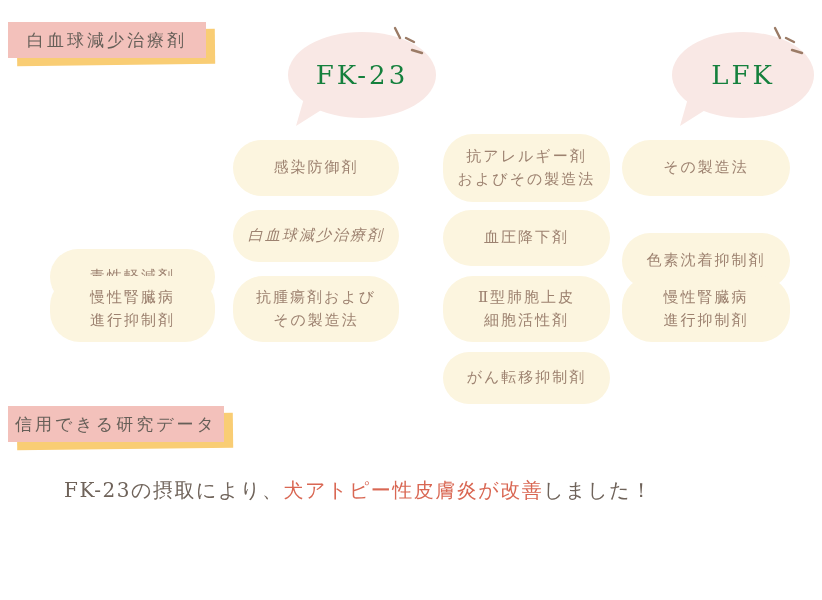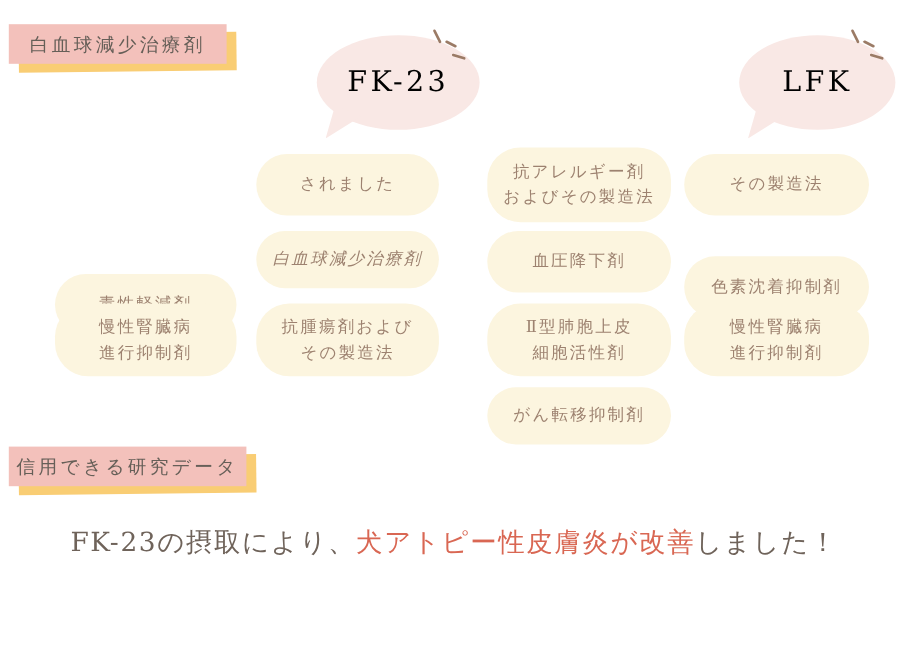--- a/index.html
+++ b/index.html
@@ -17,42 +17,42 @@
     position:absolute;inset:0;background:#f3c1bb;
     display:flex;align-items:center;justify-content:center;
     color:#665f58;font-size:17px;letter-spacing:3px;white-space:nowrap;
   }
   .badge-patents{left:8px;top:22px;width:198px;}
   .badge-research{left:8px;top:406px;width:216px;}
   
   .bubble{
     position:absolute;width:148px;height:86px;background:#f9e8e5;border-radius:50%;
     display:flex;align-items:center;justify-content:center;
-    color:#000000;font-size:26px;letter-spacing:3px;
+    color:#15803d;font-size:26px;letter-spacing:3px;
   }
   .bubble .tail{
     position:absolute;left:8px;bottom:-8px;width:36px;height:30px;
     background:#f9e8e5;clip-path:polygon(0% 100%,24% 0%,90% 32%);
   }
   .bubble-fk23{left:288px;top:32px;}
   .bubble-lfk{left:672px;top:32px;width:142px;}
   .sparkle{position:absolute;}
   .sparkle svg line{stroke:#9b7b66;stroke-width:2.4;stroke-linecap:round;}
   .sparkle-fk23{left:388px;top:26px;}
   .sparkle-lfk{left:768px;top:26px;}
   
   .pill{
     position:absolute;background:#fcf5df;border-radius:30px;
     display:flex;align-items:center;justify-content:center;text-align:center;
     color:#9d8270;font-size:15px;letter-spacing:2px;line-height:1.55;
     white-space:pre-line;
   }
   
   .result-line{
-    position:absolute;left:64px;color:#6f635a;font-size:24px;letter-spacing:1.5px;
+    position:absolute;left:64px;color:#6f635a;font-size:20px;letter-spacing:1.5px;
     white-space:nowrap;
   }
   .result-line .hl{color:#d96753;}
   .line-1{top:477px;}
   .line-2{top:524px;}
 </style>
 </head>
 <body>
 
 <div class="page">
@@ -79,21 +79,21 @@
     <span>LFK</span>
   </div>
   <div class="sparkle sparkle-lfk">
     <svg width="36" height="32" viewBox="0 0 36 32">
       <line x1="7" y1="2" x2="12" y2="12"></line>
       <line x1="18" y1="12" x2="26" y2="16"></line>
       <line x1="24" y1="24" x2="34" y2="27"></line>
     </svg>
   </div>
 
-  <div class="pill" style="left:233px;top:140px;width:166px;height:56px;">されました</div>
+  <div class="pill" style="left:233px;top:140px;width:166px;height:56px;">感染防御剤</div>
   <div class="pill" style="left:50px;top:210px;width:165px;height:56px;margin-top:39px;">毒性軽減剤</div>
   <div class="pill" style="left:233px;top:210px;width:166px;height:52px;font-style:italic;">白血球減少治療剤</div>
   <div class="pill" style="left:50px;top:276px;width:165px;height:66px;">慢性腎臓病
 進行抑制剤</div>
   <div class="pill" style="left:233px;top:276px;width:166px;height:66px;">抗腫瘍剤および
 その製造法</div>
 
   <div class="pill" style="left:443px;top:134px;width:167px;height:68px;">抗アレルギー剤
 およびその製造法</div>
   <div class="pill" style="left:622px;top:140px;width:168px;height:56px;">その製造法</div>

